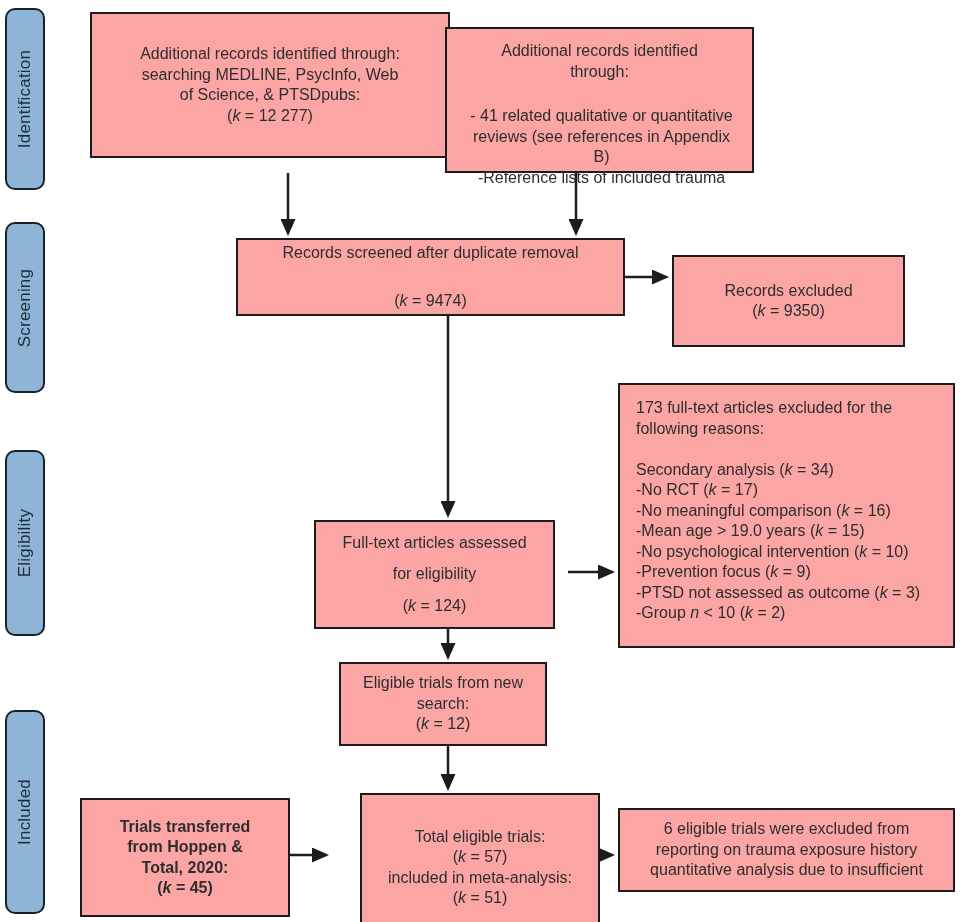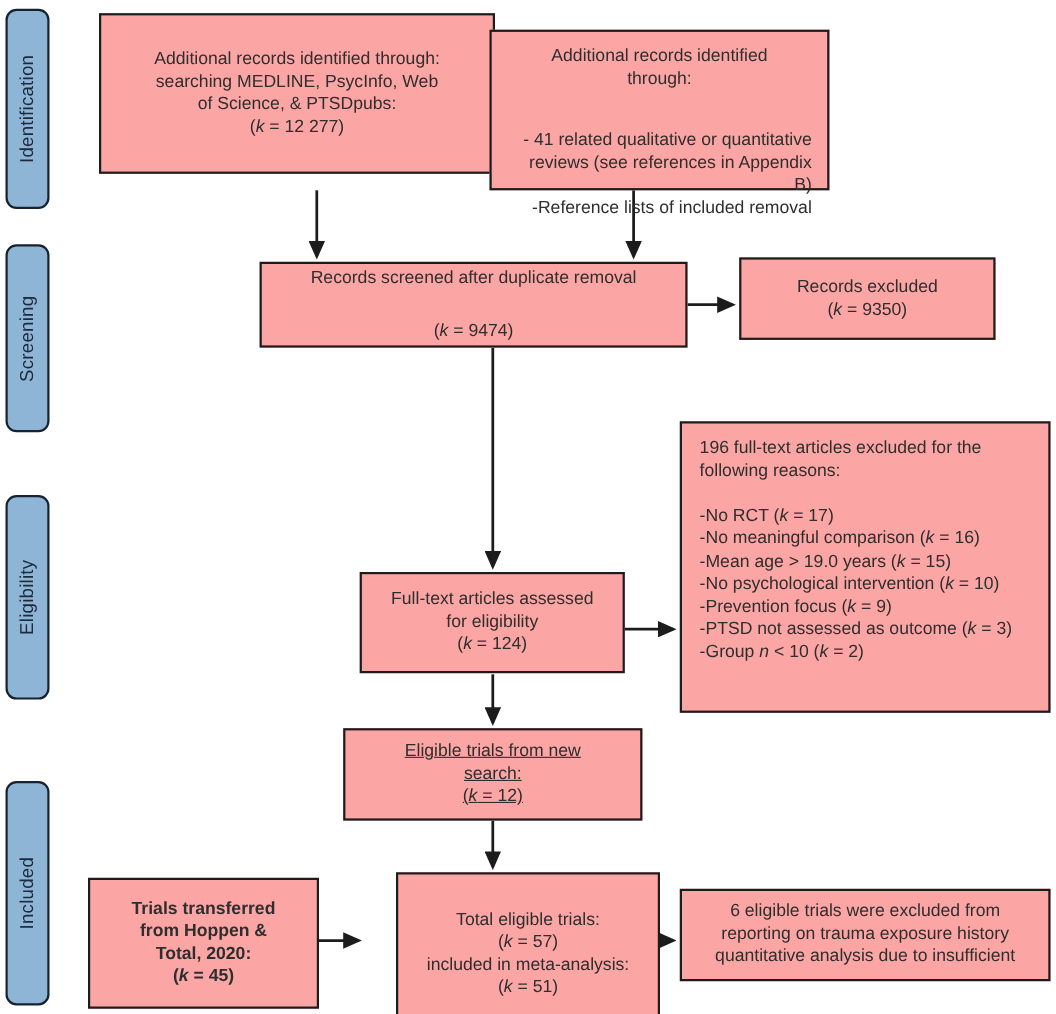--- a/index.html
+++ b/index.html
@@ -50,21 +50,21 @@
     text-align: center;
     padding: 6px 10px;
   }
   .box.left-align {
     justify-content: flex-start;
     text-align: left;
   }
   .box .ln { min-height: 20.5px; }
   .box i { font-style: italic; }
   .mixed-title { text-align: center; }
-  .mixed-body { text-align: right; margin-top: 36px; padding-left: 4px; }
+  .mixed-body { text-align: center; margin-top: 24px; padding-left: 4px; }
 </style>
 </head>
 <body>
 
 <div id="figure">
 
   <svg id="connectors" width="960" height="922" viewBox="0 0 960 922">
     <defs>
       <marker id="arrow" markerUnits="userSpaceOnUse" markerWidth="17" markerHeight="15" viewBox="0 0 17 15" refX="14" refY="7.5" orient="auto">
         <path d="M0,0 L17,7.5 L0,15 Z" fill="#1c1c1c"></path>
@@ -102,54 +102,55 @@
     </div>
 
   <div class="box left-align" style="left:445px; top:27px; width:309px; height:146px; padding:12px 14px;">
     <div class="mixed-title">
         <div class="ln">Additional records identified</div>
         <div class="ln">through:</div>
       </div>
     <div class="mixed-body">
         <div class="ln">- 41 related qualitative or quantitative</div>
         <div class="ln">reviews (see references in Appendix B)</div>
-        <div class="ln">-Reference lists of included removal</div>
+        <div class="ln">-Reference lists of included trauma</div>
       </div>
   </div>
 
   <div class="box" style="left:236px; top:238px; width:389px; height:78px;gap:28px;">
       <div class="ln">Records screened after duplicate removal</div>
       <div class="ln">(<i>k</i> = 9474)</div>
     </div>
 
-  <div class="box" style="left:672px; top:234px; width:233px; height:75px;">
+  <div class="box" style="left:672px; top:255px; width:233px; height:92px;">
       <div class="ln">Records excluded</div>
       <div class="ln">(<i>k</i> = 9350)</div>
     </div>
 
   <div class="box left-align" style="left:618px; top:383px; width:337px; height:265px; padding:13px 16px; line-height:20.1px;">
-      <div class="ln">196 full-text articles excluded for the</div>
+      <div class="ln">173 full-text articles excluded for the</div>
       <div class="ln">following reasons:</div>
       <div class="ln">&nbsp;</div>
+      <div class="ln">Secondary analysis (<i>k</i> = 34)</div>
       <div class="ln">-No RCT (<i>k</i> = 17)</div>
       <div class="ln">-No meaningful comparison (<i>k</i> = 16)</div>
       <div class="ln">-Mean age &gt; 19.0 years (<i>k</i> = 15)</div>
       <div class="ln">-No psychological intervention (<i>k</i> = 10)</div>
       <div class="ln">-Prevention focus (<i>k</i> = 9)</div>
       <div class="ln">-PTSD not assessed as outcome (<i>k</i> = 3)</div>
       <div class="ln">-Group <i>n</i> &lt; 10 (<i>k</i> = 2)</div>
     </div>
 
-  <div class="box" style="left:327px; top:520px; width:241px; height:92px;">
+  <div class="box" style="left:314px; top:520px; width:241px; height:109px;gap:11px;">
       <div class="ln">Full-text articles assessed</div>
       <div class="ln">for eligibility</div>
       <div class="ln">(<i>k</i> = 124)</div>
     </div>
 
-  <div class="box" style="left:312px; top:662px; width:272px; height:84px;text-decoration:underline;">
+  <div class="box" style="left:339px; top:662px; width:208px; height:84px;">
       <div class="ln">Eligible trials from new</div>
       <div class="ln">search:</div>
       <div class="ln">(<i>k</i> = 12)</div>
     </div>
 
   <div class="box" style="left:80px; top:798px; width:210px; height:119px;font-weight:bold;">
       <div class="ln">Trials transferred</div>
       <div class="ln">from Hoppen &amp;</div>
       <div class="ln">Total, 2020:</div>
       <div class="ln">(<i>k</i> = 45)</div>

